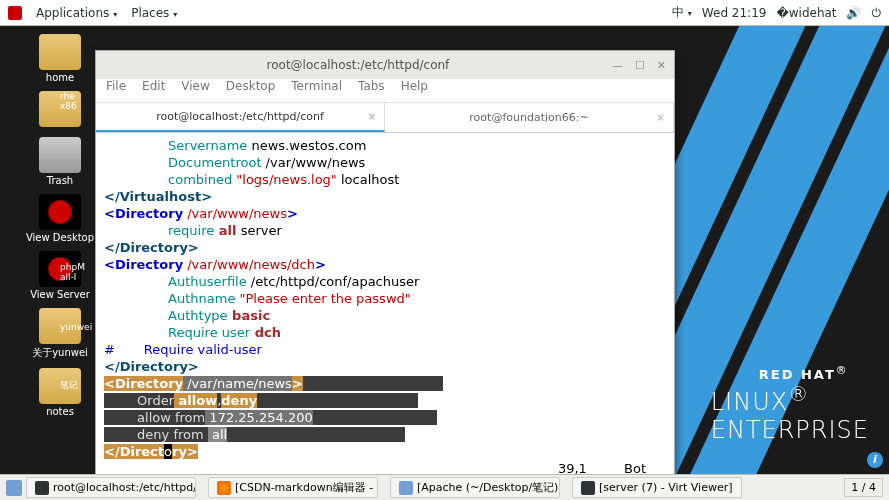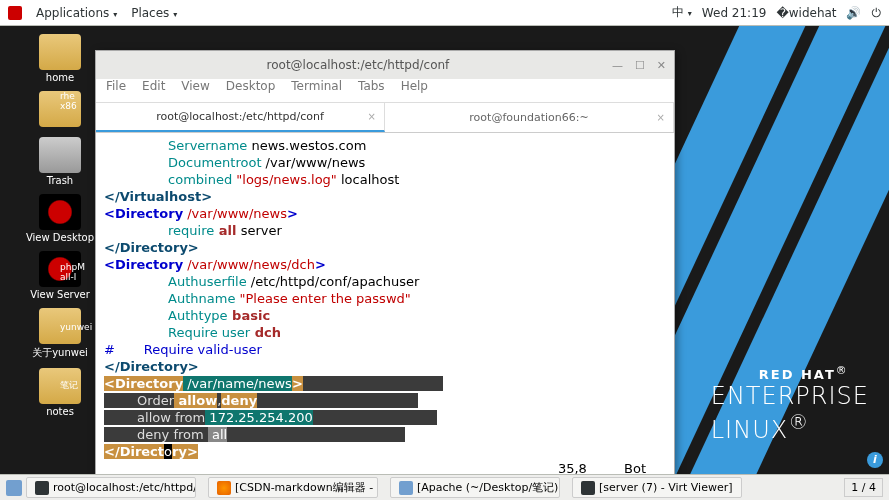--- a/index.html
+++ b/index.html
@@ -47,21 +47,21 @@
 .term-content { flex: 1; background: #fff; padding: 4px 8px; font-family: "DejaVu Sans Mono", monospace; font-size: 13px; line-height: 17px; overflow: hidden; white-space: pre; }
 .kw-dir { color: #0000cd; font-weight: bold; }
 .kw-close2 { color: #0c4a6e; font-weight: bold; }
 .kw-opt { color: #008b8b; margin-left: 31px; }
 .kw-str { color: #c00000; }
 .kw-path { color: #c00000; }
 .kw-val { color: #a52a2a; font-weight: bold; }
 .kw-hash { color: #0000cd; }
 .hl-dark { background: #3b3b3b; color: #ddd; }
 .hl-yellow { background: #c89040; color: #fff; font-weight: bold; }
-.hl-purple { background: #0f766e; color: #fff; }
+.hl-purple { background: #737373; color: #fff; }
 .hl-gray { background: #888; color: #fff; }
 .cursor { background: #000; color: #fff; }
 .status-line { text-align: right; padding-right: 20px; }
 
 
 .bottom-panel { position: absolute; bottom: 0; left: 0; right: 0; height: 26px; background: #eeeeec; display: flex; align-items: center; padding: 0 6px; font-size: 11px; border-top: 1px solid #babdb6; gap: 4px; }
 .task { display: flex; align-items: center; gap: 4px; padding: 2px 8px; background: #f5f5f3; border: 1px solid #ccc; border-radius: 2px; max-width: 170px; overflow: hidden; white-space: nowrap; }
 .task .ticon { width: 14px; height: 14px; background: #888; border-radius: 2px; flex-shrink: 0; }
 .task.ff .ticon { background: radial-gradient(#ff9500, #e66000); }
 .task.gedit .ticon { background: #729fcf; }
@@ -87,22 +87,22 @@
   </div>
 </div>
 
 <div class="desktop">
   <div class="rhel-bg">
     <div class="stripe s1"></div>
       <div class="stripe s2"></div>
       <div class="stripe s3"></div>
     <div class="rhel-text">
       <div><span class="brand">RED HAT</span><sup>®</sup></div>
+      <div class="os"><span>LINUX</span><sup>®</sup></div>
       <div class="os">ENTERPRISE</div>
-      <div class="os"><span>LINUX</span><sup>®</sup></div>
     </div>
     <div class="info-icon">i</div>
   </div>
 
   <div class="desktop-icons" id="dicons">
       <div class="dicon">
         <div class="ficon folder"></div>
         <div>home</div>
       </div>
       <div class="dicon">
@@ -175,21 +175,21 @@
 <span>        </span><span class="kw-opt">Authname</span><span class="kw-str"> "Please enter the passwd"</span>
 <span>        </span><span class="kw-opt">Authtype</span><span class="kw-val"> basic</span>
 <span>        </span><span class="kw-opt">Require user</span><span class="kw-val"> dch</span>
 <span class="kw-hash">#</span><span class="kw-hash">       Require valid-user</span>
 <span class="kw-close2">&lt;/Directory&gt;</span>
 <span class="hl-dark"><span class="hl-yellow">&lt;Directory</span><span class="hl-purple"> /var/name/news</span><span class="hl-yellow">&gt;</span>                                  </span>
 <span class="hl-dark">        <span>Order</span><span class="hl-yellow"> allow</span><span>,</span><span class="hl-yellow">deny</span>                                       </span>
 <span class="hl-dark">        <span>allow from</span><span class="hl-purple"> 172.25.254.200</span>                              </span>
 <span class="hl-dark">        <span>deny from</span> <span class="hl-gray"> all</span>                                           </span>
 <span class="hl-yellow">&lt;/Direct</span><span class="cursor">o</span><span class="hl-yellow">ry&gt;</span>
-<div class="status-line">35,8         Bot</div></div>
+<div class="status-line">39,1         Bot</div></div>
   </div>
 </div>
 
 <div class="bottom-panel">
   <span style="width:16px;height:16px;background:#729fcf;border-radius:2px;"></span>
   <div id="tasks" style="display:flex;gap:4px;">
       <div class="task term">
         <span class="ticon"></span>
         <span>root@localhost:/etc/httpd/conf</span>
       </div>

